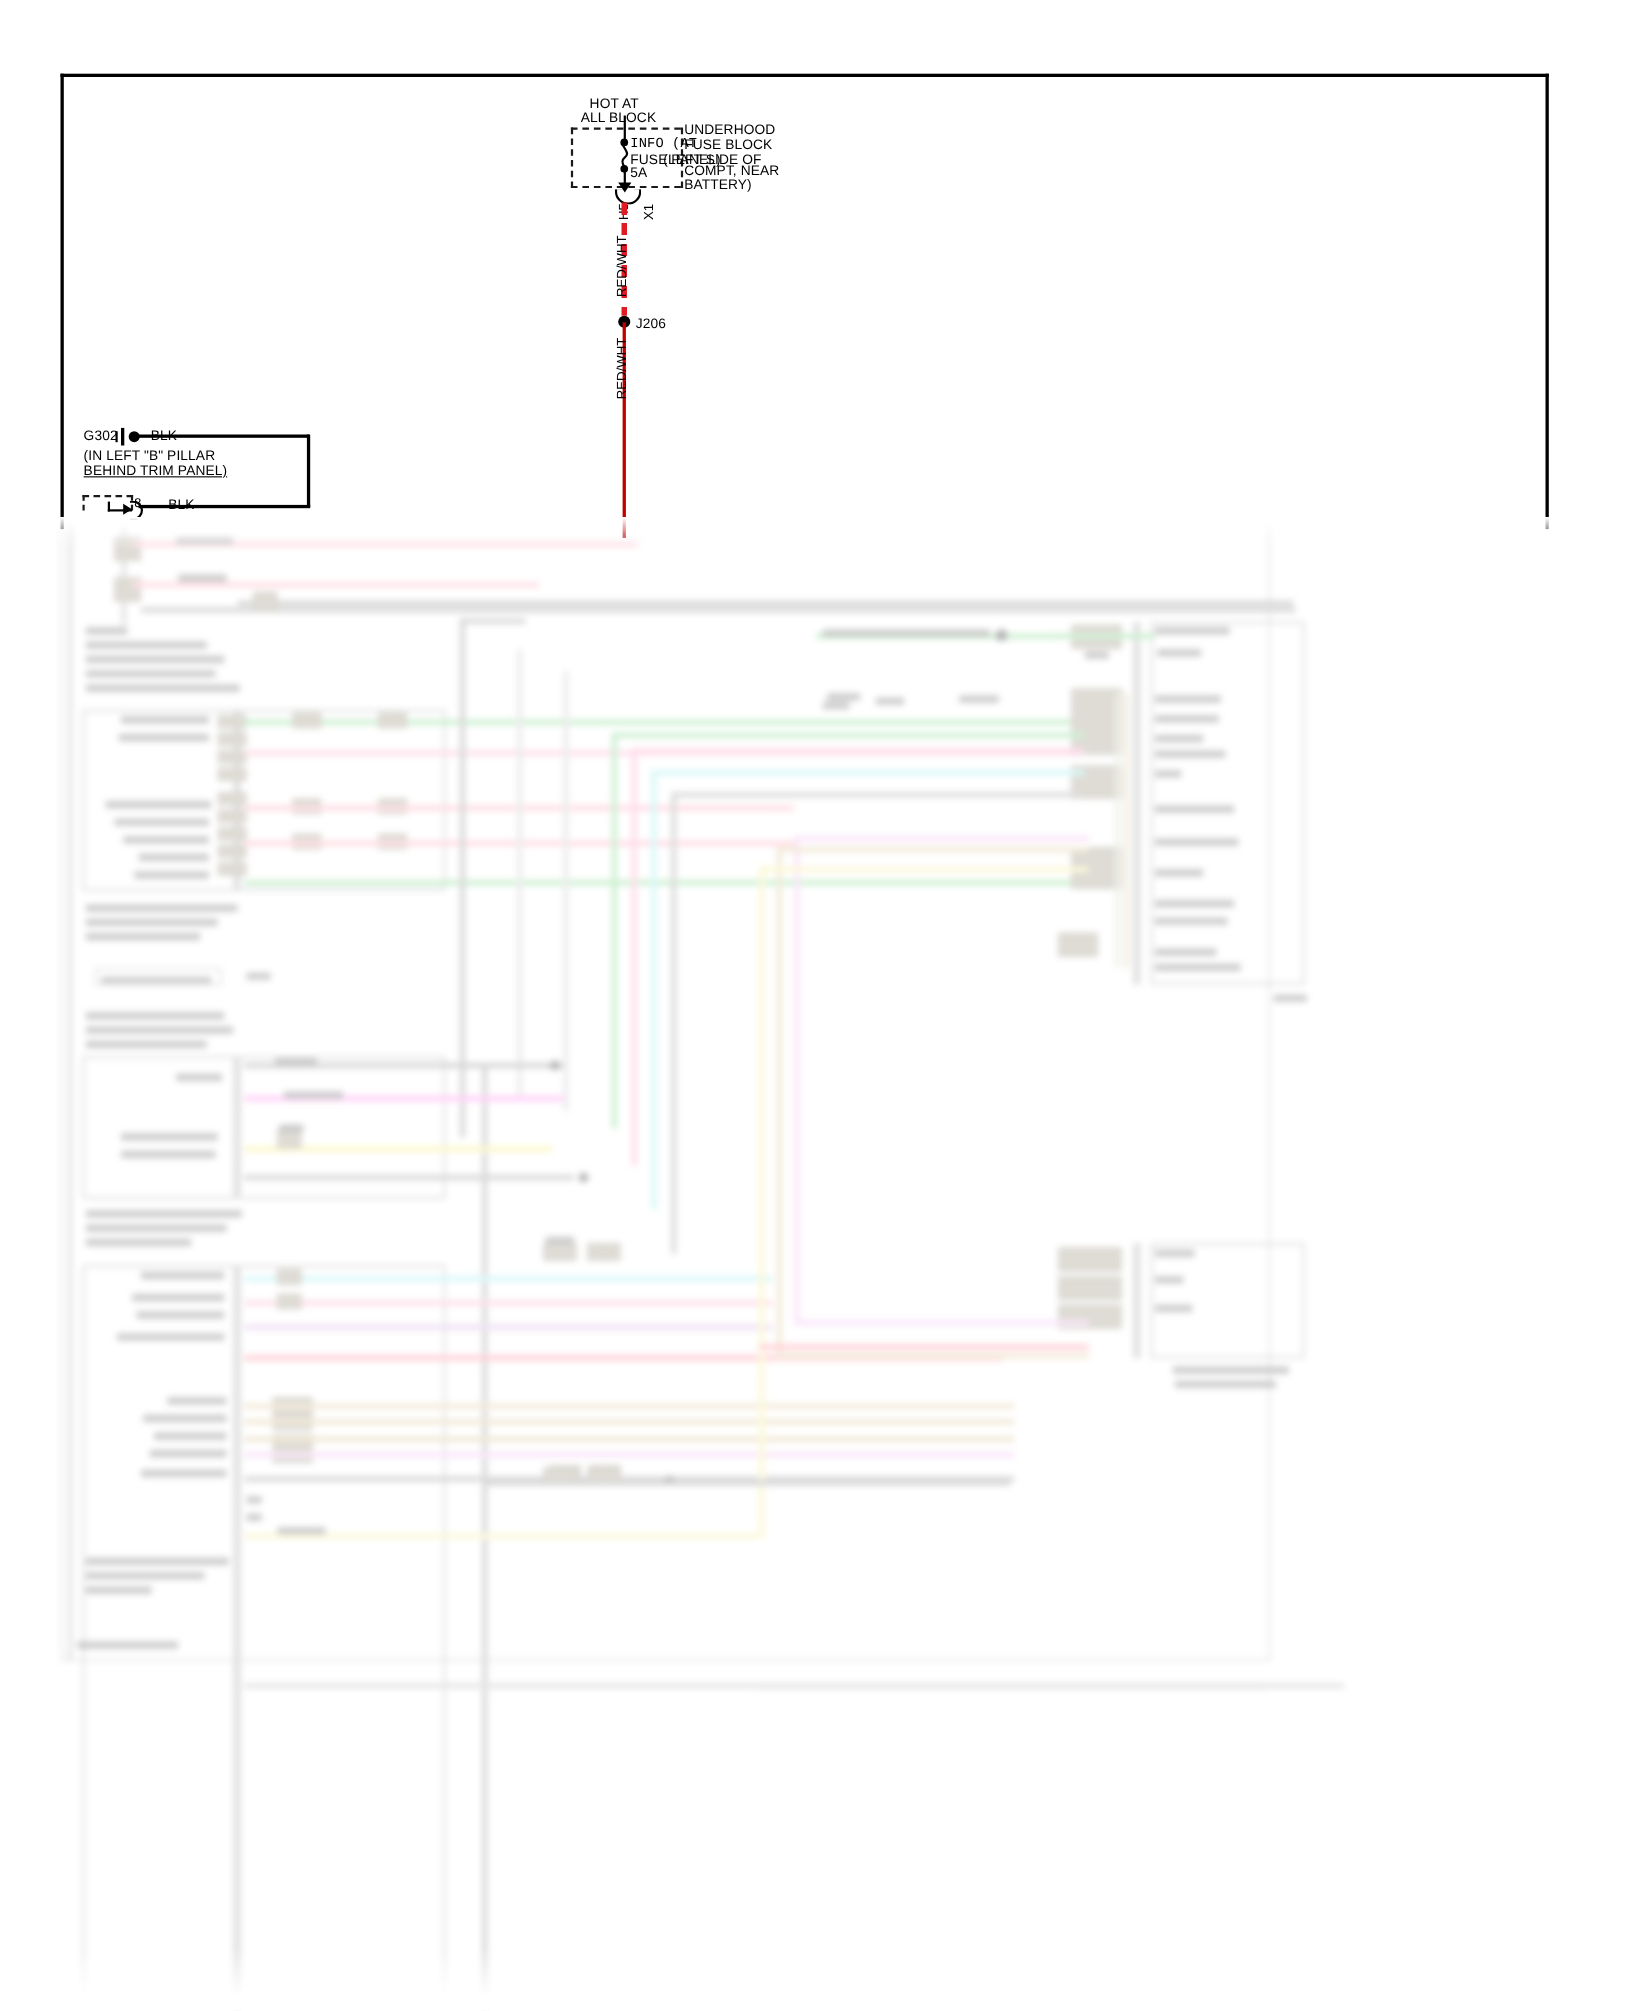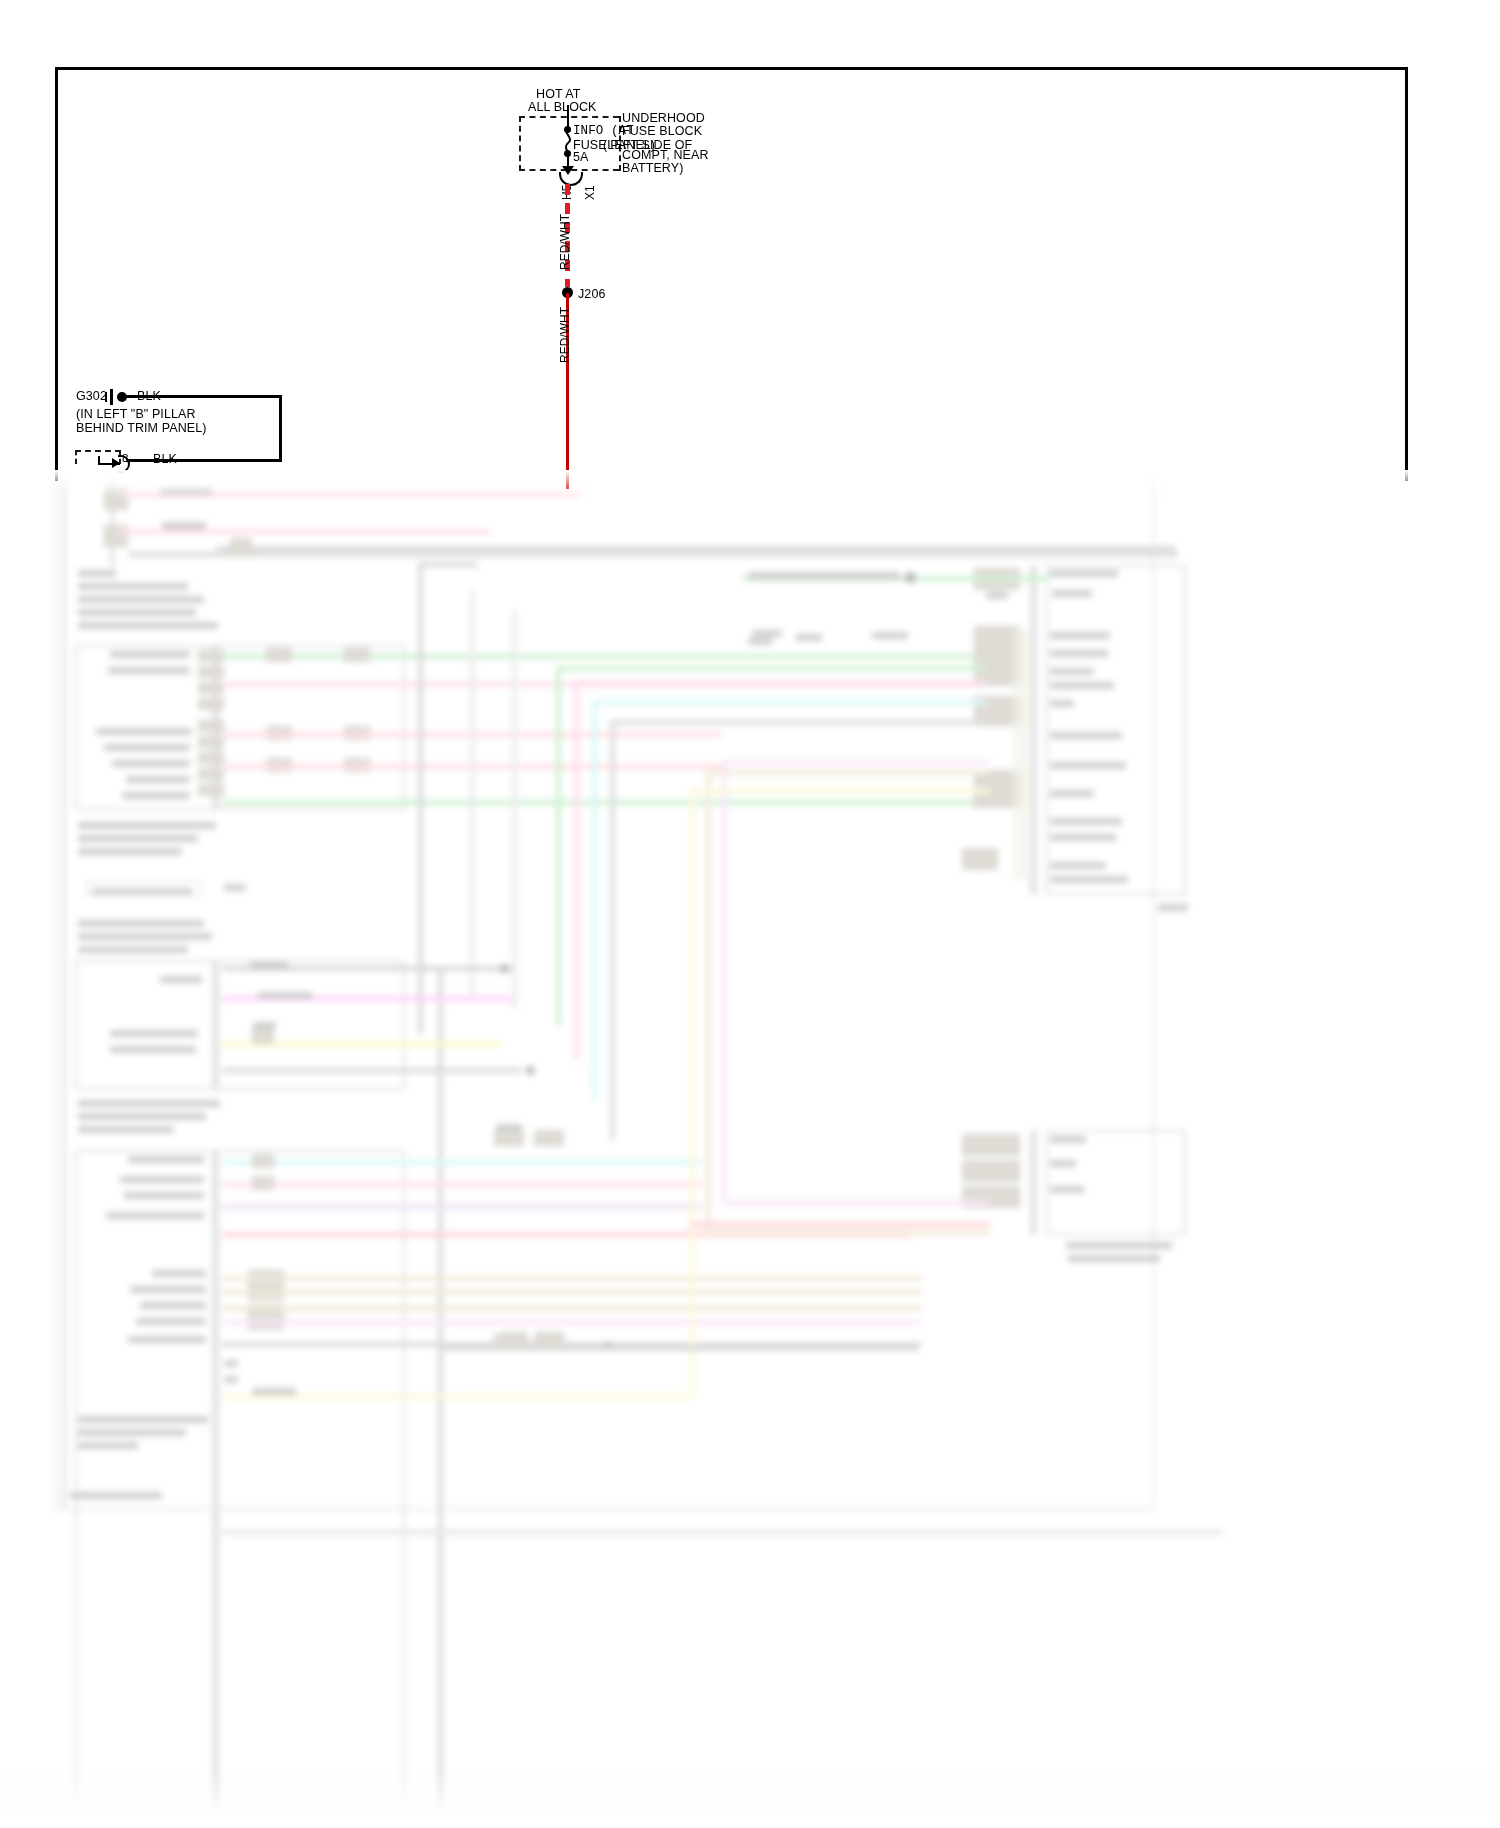--- a/index.html
+++ b/index.html
@@ -218,21 +218,21 @@
   <div id="g302-bar2"></div>
   <div id="g302-bar"></div>
   <div class="dot" id="g302-dot"></div>
   <div id="g302-hline"></div>
   <div id="g302-vline"></div>
   <div id="g302-hline2"></div>
 
   <div class="txt" style="left:137px;top:389px;">BLK</div>
 
   <div class="txt" style="left:76px;top:407px;">(IN LEFT "B" PILLAR</div>
-  <div class="txt" style="left:76px;top:421px;">BEHIND TRIM PANEL)</div>
+  <div class="txt" style="left:76px;top:421px;text-decoration:underline;">BEHIND TRIM PANEL)</div>
 
   <div class="dashbox" id="conn8-box"></div>
   <div id="conn8-vline"></div>
   <div id="conn8-arrowline"></div>
   <div id="conn8-arrow"></div>
   <div id="conn8-arc"></div>
   <div class="txt sm" style="left:122px;top:451px;">8</div>
   <div class="txt" style="left:153px;top:452px;">BLK</div>
 
   <div id="blurwrap">

